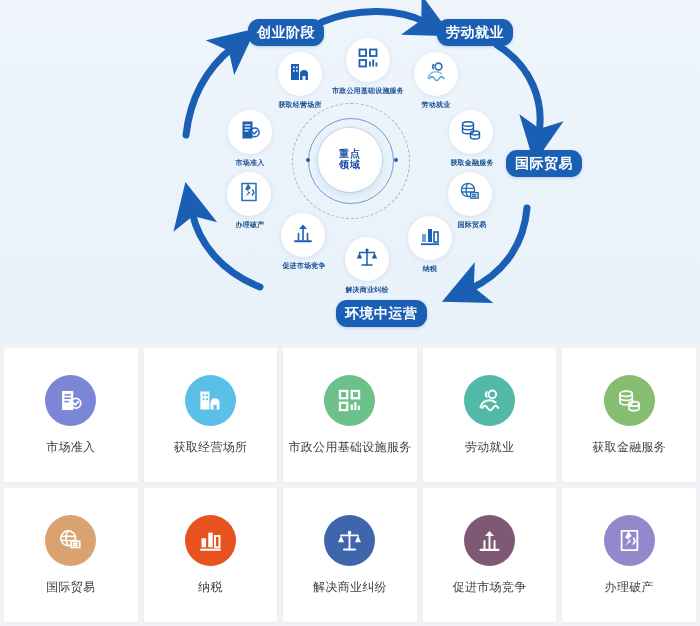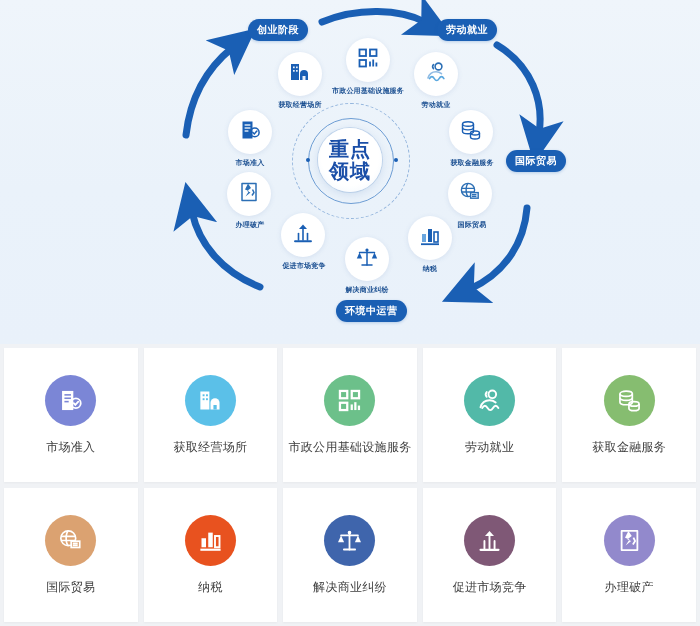--- a/index.html
+++ b/index.html
@@ -16,21 +16,21 @@
     width:700px;height:344px;
     background:linear-gradient(180deg,#eff5fb 0%,#eaf2fa 55%,#e9f1fa 100%);
     overflow:hidden;
   }
 
   .stage-badge{
     position:absolute;
     background:#1a5fb4;
     color:#ffffff;
     border-radius:11px;
-    font-size:10px;
+    font-size:14px;
     font-weight:bold;
     letter-spacing:.5px;
     padding:4px 9px;
     white-space:nowrap;
     line-height:1.35;
     text-align:right;
     box-shadow:0 1px 3px rgba(26,95,180,.25);
   }
   .stage-badge.two-line{border-radius:14px;padding:5px 9px;}
 
@@ -58,21 +58,21 @@
   #center-core{
     position:absolute;
     left:318px;top:128px;
     width:64px;height:64px;
     border-radius:50%;
     background:radial-gradient(circle at 50% 45%,#ffffff 60%,#eef5fc 100%);
     box-shadow:0 0 0 1px rgba(120,160,210,.30), 0 2px 8px rgba(70,120,190,.18);
     display:flex;flex-direction:column;align-items:center;justify-content:center;
   }
   #center-core .ct{
-    font-size:20px;font-weight:bold;color:#1b4fa8;line-height:1.12;letter-spacing:1px;
+    font-size:10px;font-weight:bold;color:#1b4fa8;line-height:1.12;letter-spacing:1px;font-family:Liberation Mono, monospace;
   }
   .ring{
     position:absolute;border-radius:50%;pointer-events:none;
   }
   #ring-solid{left:308px;top:118px;width:84px;height:84px;border:1.2px solid #6d9dd4;}
   #ring-dashed{left:292px;top:103px;width:116px;height:114px;border:1.3px dashed #95b6dd;}
   .ring-dot{position:absolute;width:4px;height:4px;border-radius:50%;background:#1a5fb4;}
 
   
   #card-grid{

